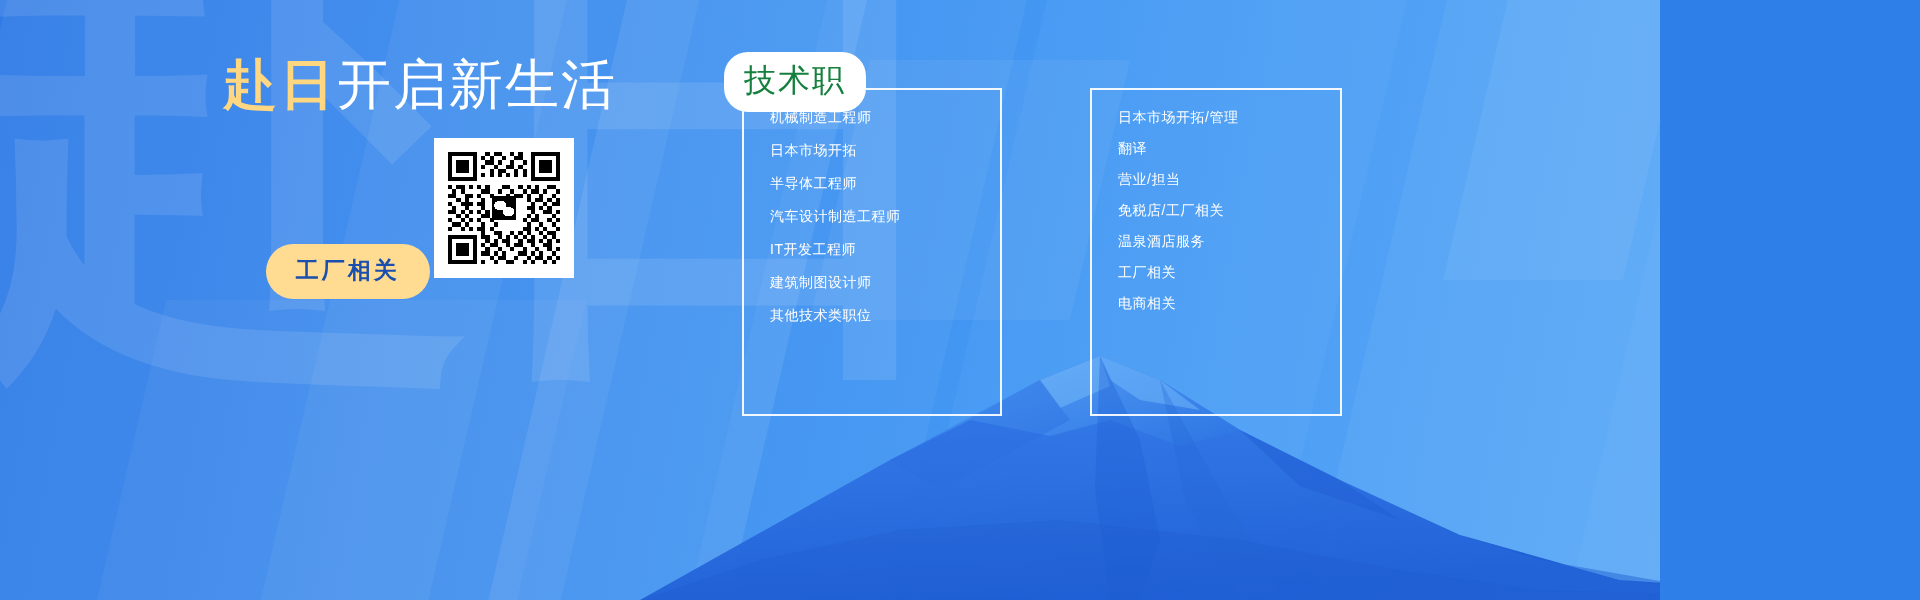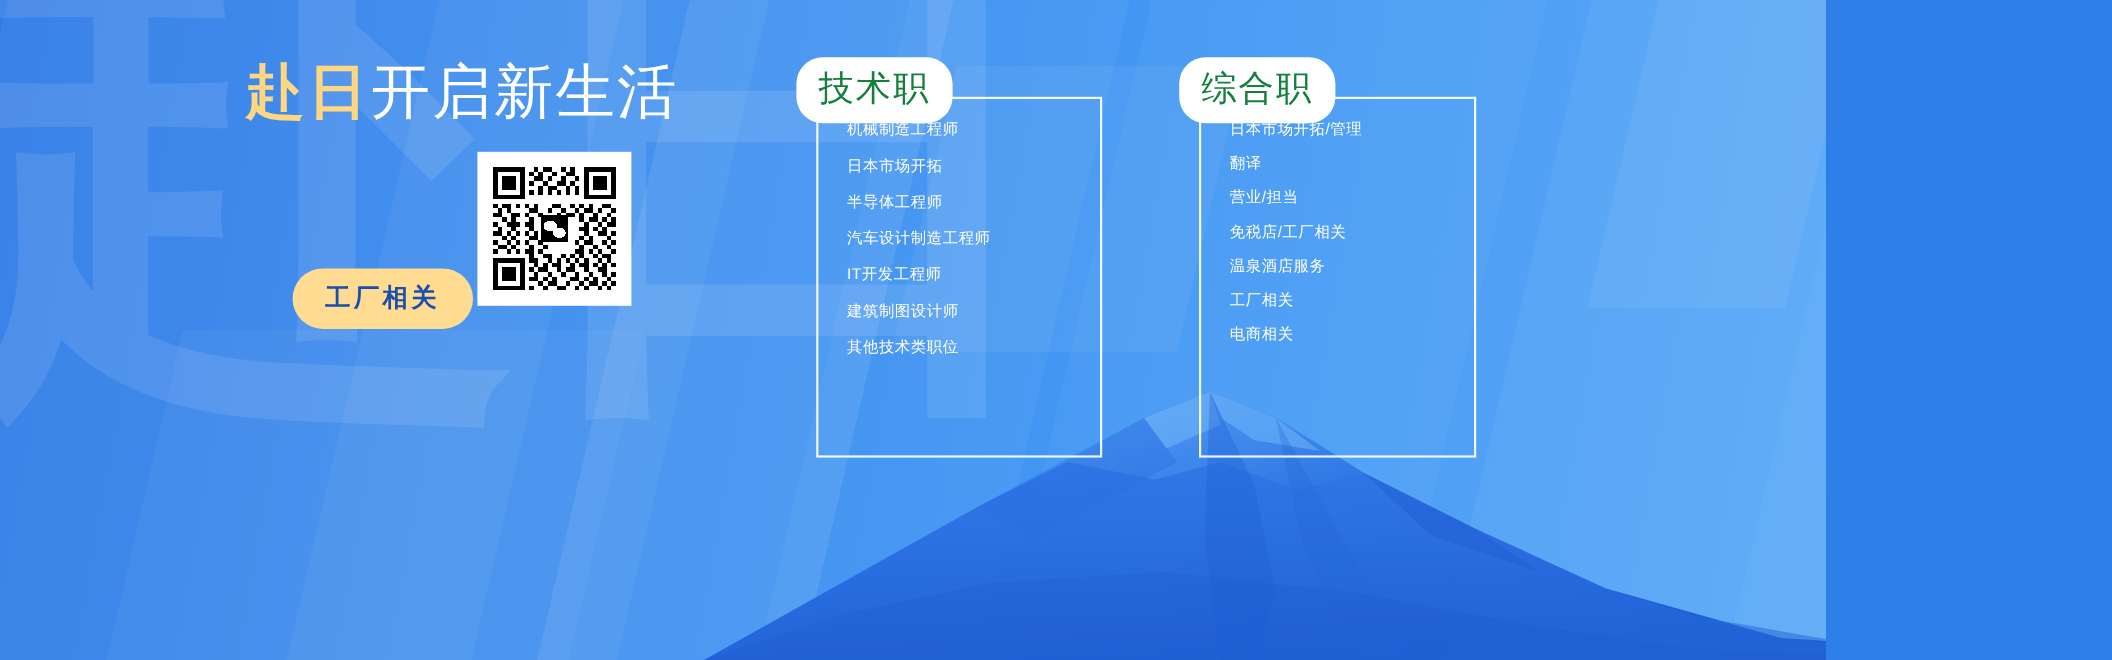--- a/index.html
+++ b/index.html
@@ -396,21 +396,20 @@
       <li>半导体工程师</li>
       <li>汽车设计制造工程师</li>
       <li>IT开发工程师</li>
       <li>建筑制图设计师</li>
       <li>其他技术类职位</li>
     </ul>
   </div>
 
   <div class="jobcol general">
     <div class="frame"></div>
-    <div class="badge">综合职</div>
     <ul class="list">
       <li>日本市场开拓/管理</li>
       <li>翻译</li>
       <li>营业/担当</li>
       <li>免税店/工厂相关</li>
       <li>温泉酒店服务</li>
       <li>工厂相关</li>
       <li>电商相关</li>
     </ul>
   </div>

